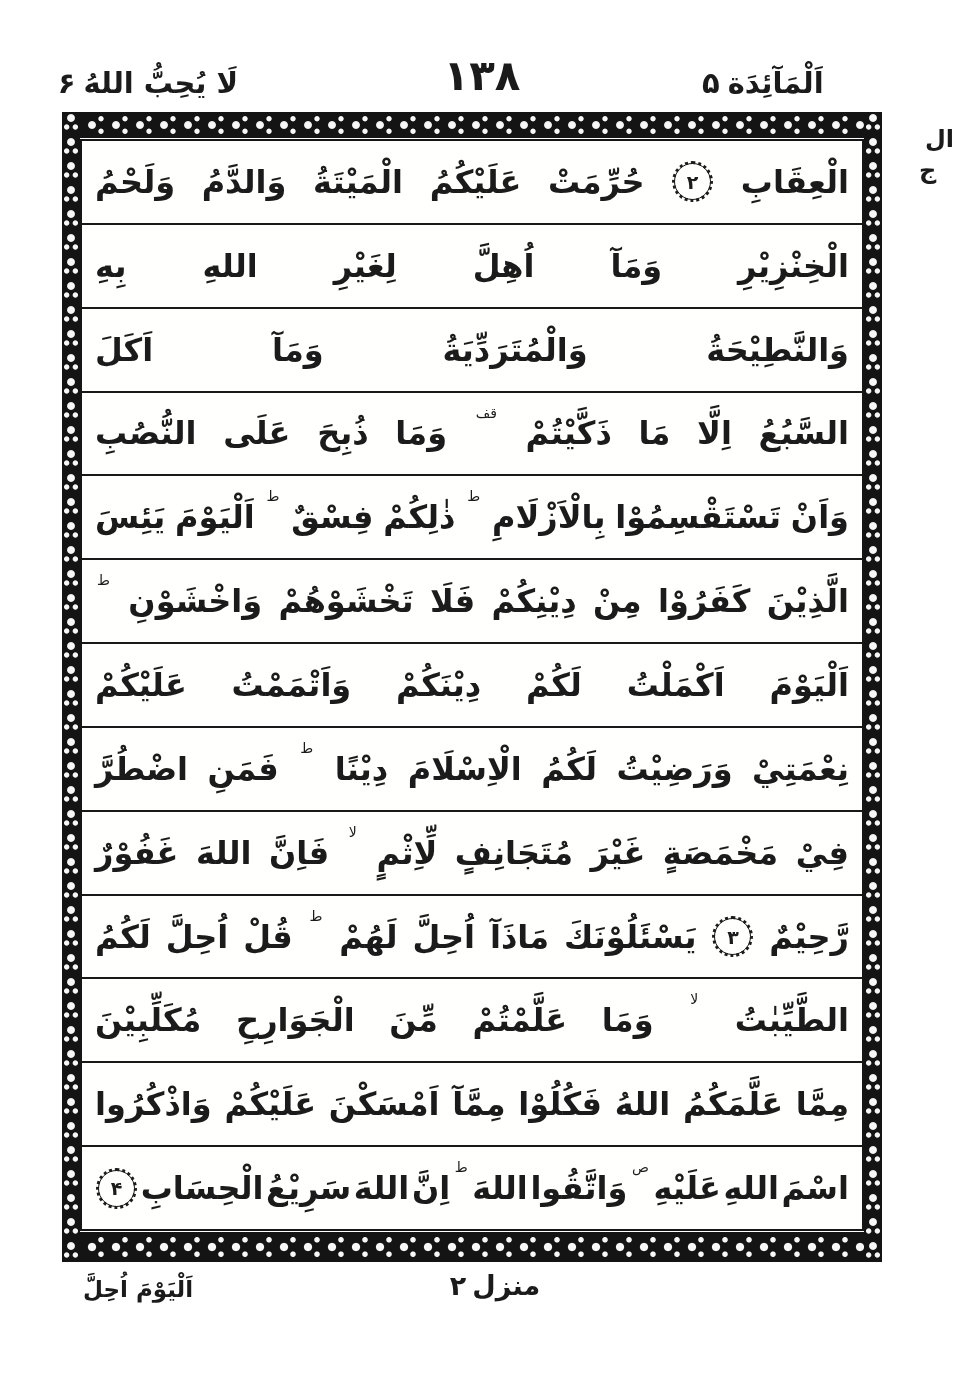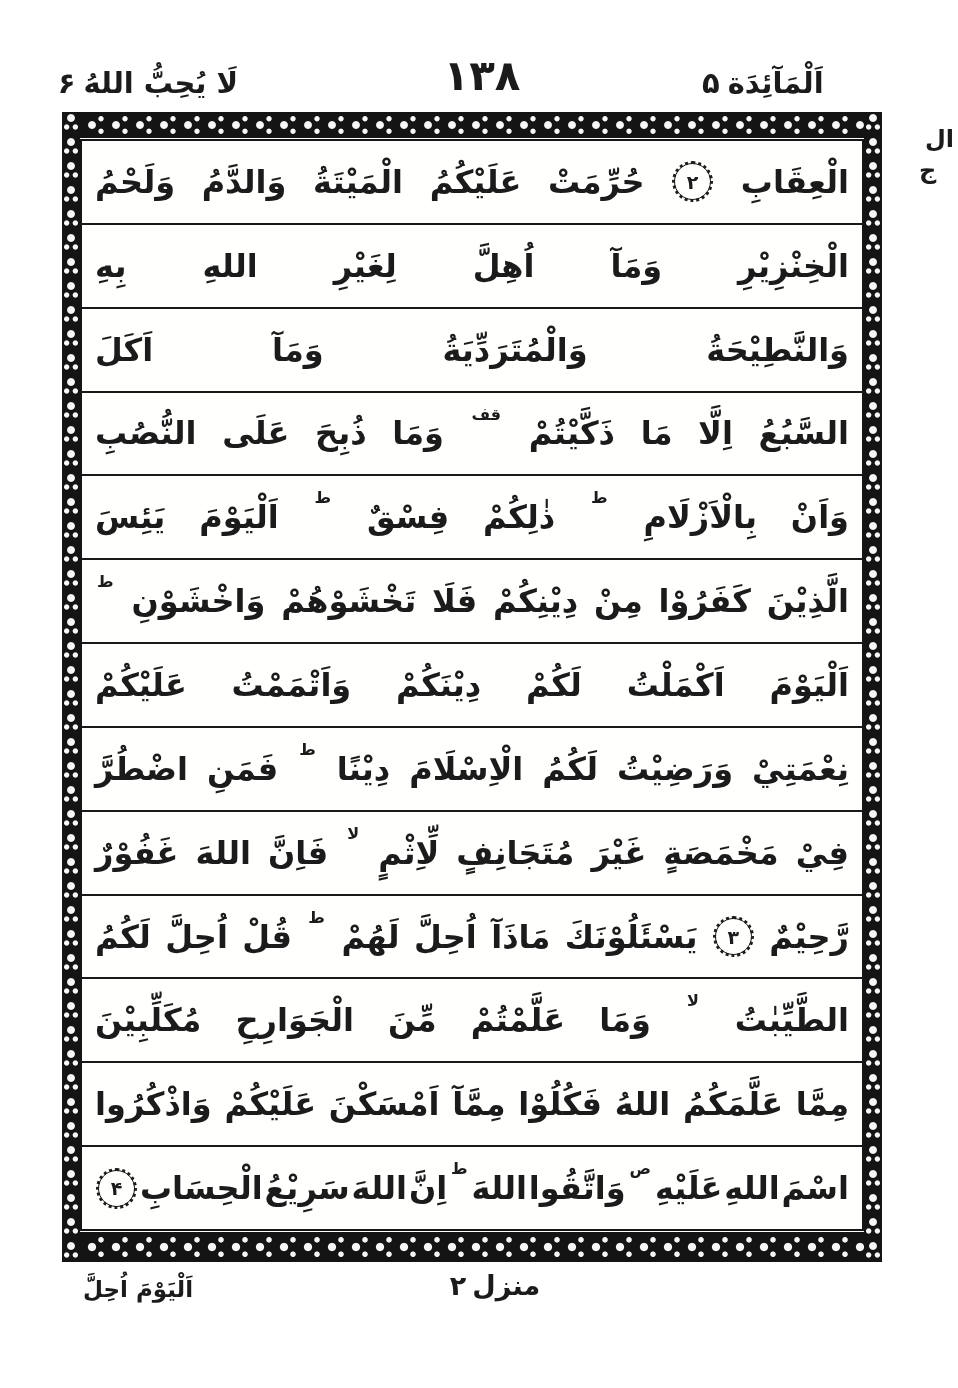--- a/index.html
+++ b/index.html
@@ -66,21 +66,21 @@
   }
   .line-row:last-child{border-bottom:none;}
   .word{display:inline-block;}
   .verse-marker{
     display:inline-flex;align-items:center;justify-content:center;
     width:35px;height:35px;flex:0 0 35px;border-radius:50%;
     border:1.5px solid #1b1b1b;outline:3px dotted #1b1b1b;outline-offset:-1px;
     font-size:19px;font-weight:bold;margin:0 3px;
   }
   .pause-mark{
-    font-size:16px;font-weight:bold;align-self:flex-start;
+    font-size:14px;font-weight:normal;align-self:flex-start;
     margin:12px 2px 0 2px;flex:0 0 auto;
   }
 
   
   .margin-mark{
     position:absolute;left:925px;top:124px;width:62px;
     text-align:left;font-size:24px;font-weight:bold;line-height:1.3;
   }
   .margin-mark span{display:block;}
   .margin-mark .mm-bottom{transform:translateX(-6px);}
@@ -146,20 +146,21 @@
           <span class="word">مَا</span>
           <span class="word">ذَكَّيْتُمْ</span>
           <span class="pause-mark">قف</span>
           <span class="word">وَمَا</span>
           <span class="word">ذُبِحَ</span>
           <span class="word">عَلَى</span>
           <span class="word">النُّصُبِ</span>
         </div>
         <div class="line-row">
           <span class="word">وَاَنْ</span>
+          <span class="word">تَسْتَقْسِمُوْا</span>
           <span class="word">بِالْاَزْلَامِ</span>
           <span class="pause-mark">ط</span>
           <span class="word">ذٰلِكُمْ</span>
           <span class="word">فِسْقٌ</span>
           <span class="pause-mark">ط</span>
           <span class="word">اَلْيَوْمَ</span>
           <span class="word">يَئِسَ</span>
         </div>
         <div class="line-row">
           <span class="word">الَّذِيْنَ</span>

